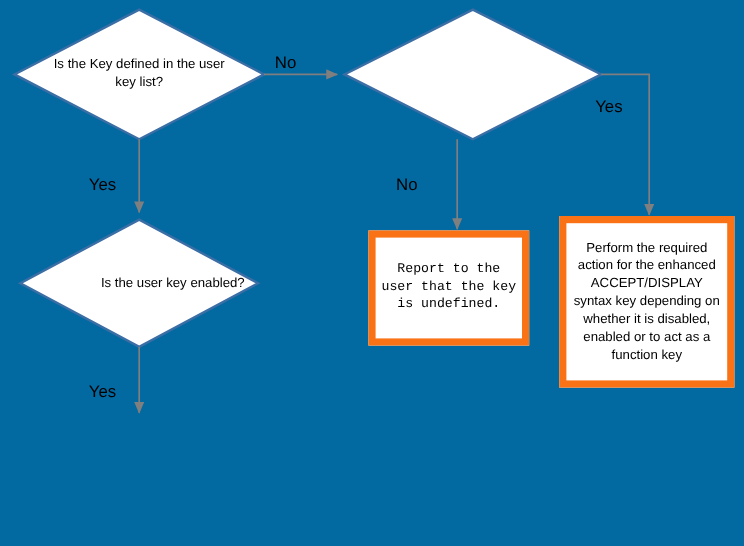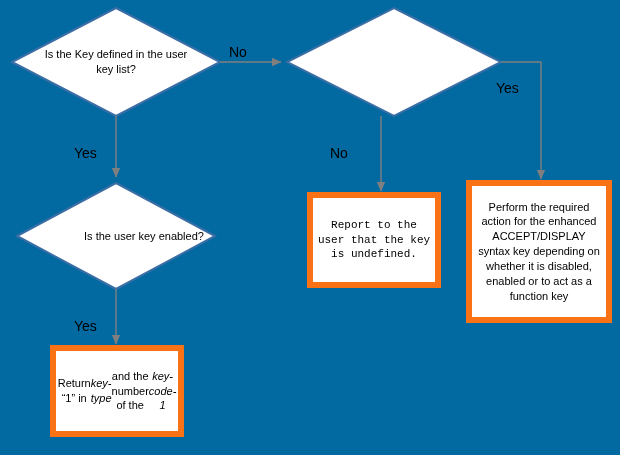--- a/index.html
+++ b/index.html
@@ -95,28 +95,20 @@
   <div class="node-text" style="left:50px; top:212px; width:132px; height:48px;margin-left:28px;">Is the user key enabled?</div>
 
   <div class="box" style="left:307px; top:192px; width:134px; height:96px;font-family:Liberation Mono, monospace;">
     <div class="inner">Report to the user that the key is undefined.</div>
   </div>
 
   <div class="box" style="left:466px; top:180px; width:146px; height:143px;">
     <div class="inner">Perform the required action for the enhanced ACCEPT/DISPLAY syntax key depending on whether it is disabled, enabled or to act as a function key</div>
   </div>
 
-  <div class="box" style="left:50px; top:345px; width:134px; height:92px;">
-    <div class="inner" id="return-box-text">
-        <span>Return “1” in </span>
-        <span class="ital">key-type</span>
-        <span> and the number of the </span>
-        <span class="ital">key-code-1</span>
-      </div>
-  </div>
 
   <div class="edge-label" style="left:229px; top:44px;">No</div>
 
   <div class="edge-label" style="left:74px; top:145px;">Yes</div>
 
   <div class="edge-label" style="left:496px; top:80px;">Yes</div>
 
   <div class="edge-label" style="left:330px; top:145px;">No</div>
 
   <div class="edge-label" style="left:74px; top:318px;">Yes</div>

